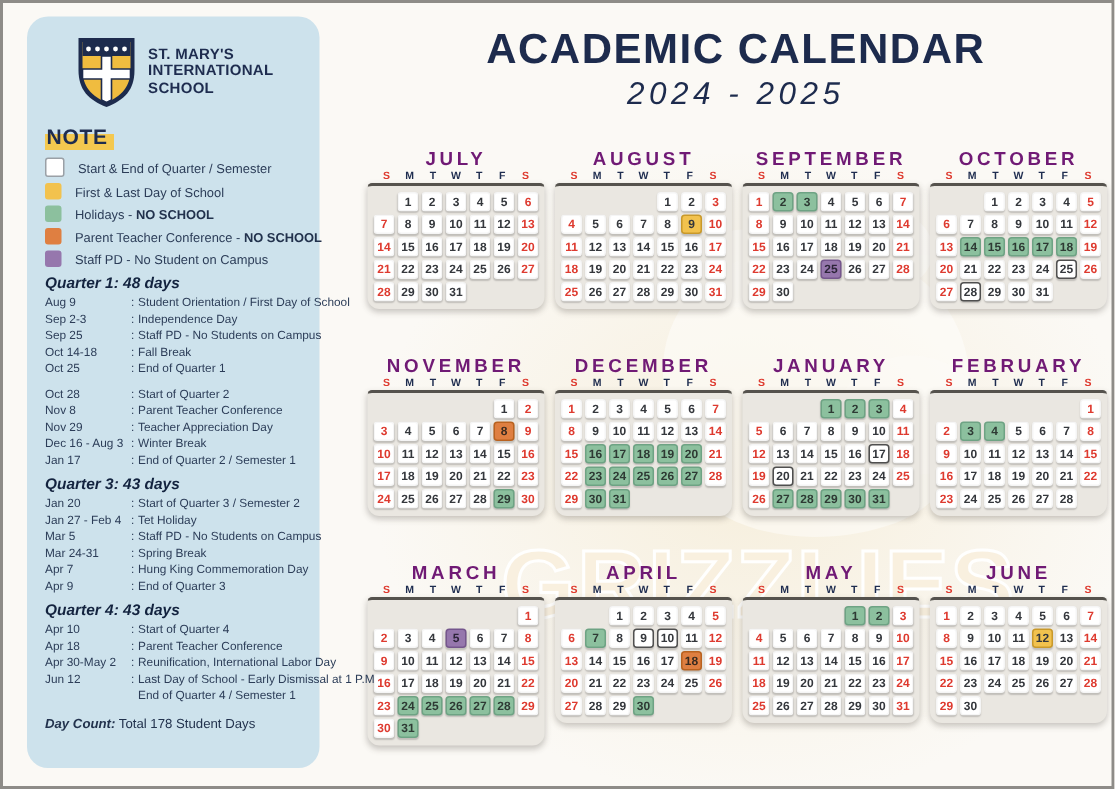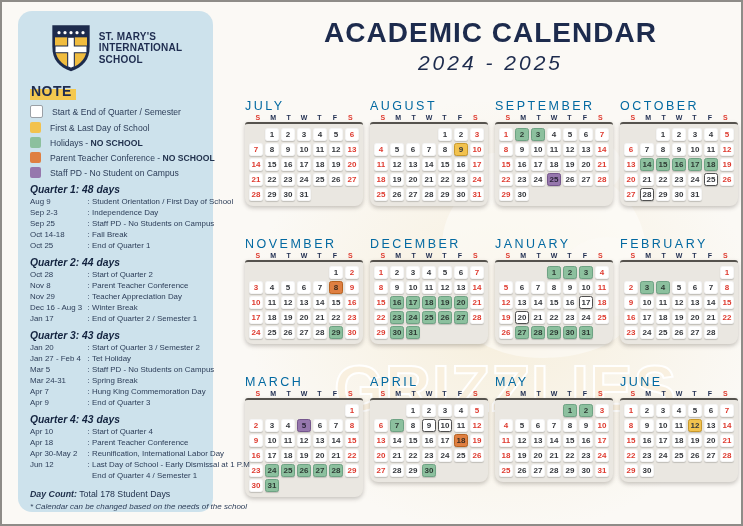--- a/index.html
+++ b/index.html
@@ -39,22 +39,22 @@
   .daycount{margin-top:8px; font-size:8.8px; color:#22324d;}
   .dc-label{font-weight:700; font-style:italic;}
   .footnote{margin-top:3px; font-size:8px; font-style:italic; color:#2c3d58; white-space:nowrap;}
   
   .title-block{position:absolute; left:236px; top:15px; width:505px; text-align:center; z-index:2;}
   .title-block h1{margin:0; font-size:28px; font-weight:900; letter-spacing:1px; color:#1d2b4d;}
   .years{font-size:21px; font-weight:400; font-style:italic; letter-spacing:3px; color:#1d2b4d; margin-top:2px;}
   
   .months{position:absolute; left:243px; top:97px; z-index:1;
     display:grid; grid-template-columns:repeat(4,118px); column-gap:7px; row-gap:31px; align-items:start;}
-  .month-title{text-align:left; font-size:12.5px; font-weight:400; letter-spacing:2.5px;
-    color:#0369a1; margin-bottom:1px;}
+  .month-title{text-align:center; font-size:12.5px; font-weight:700; letter-spacing:2.5px;
+    color:#701a75; margin-bottom:1px;}
   .week-header{display:grid; grid-template-columns:repeat(7,1fr); padding:0 5px; margin-bottom:1px;}
   .wd{text-align:center; font-size:7px; font-weight:800; color:#1e2c4f;}
   .wd.red{color:#de3a2f;}
   .month-body{background:#eae7e1; border-top:2px solid #55524d; border-radius:3px 3px 8px 8px;
     padding:4px 4px 5px; box-shadow:0 2px 4px rgba(60,55,45,.28);
     display:grid; grid-template-columns:repeat(7,1fr); gap:2px;}
   .day{height:13px; box-sizing:border-box; background:#fff; border:1px solid rgba(0,0,0,0.04);
     border-radius:2.5px; display:flex; align-items:center; justify-content:center;
     font-size:8px; font-weight:700; color:#34373c; box-shadow:0 1px 1px rgba(0,0,0,.18);}
   .day.weekend{color:#de3a2f;}
@@ -151,21 +151,20 @@
             <div class="ev-colon">:</div>
             <div class="ev-desc">Fall Break</div>
           </div>
           <div class="ev">
             <div class="ev-date">Oct 25</div>
             <div class="ev-colon">:</div>
             <div class="ev-desc">End of Quarter 1</div>
           </div>
         </div>
         <div class="quarter">
-          <div class="q-title">Quarter 2: 44 days</div>
           <div class="ev">
             <div class="ev-date">Oct 28</div>
             <div class="ev-colon">:</div>
             <div class="ev-desc">Start of Quarter 2</div>
           </div>
           <div class="ev">
             <div class="ev-date">Nov 8</div>
             <div class="ev-colon">:</div>
             <div class="ev-desc">Parent Teacher Conference</div>
           </div>
@@ -245,21 +244,20 @@
             <div class="ev-colon hide">:</div>
             <div class="ev-desc">End of Quarter 4 / Semester 1</div>
           </div>
         </div>
       </div>
 
     <div class="daycount">
       <span class="dc-label">Day Count:</span>
       <span class="dc-value">Total 178 Student Days</span>
     </div>
-    <div class="footnote">* Calendar can be changed based on the needs of the school</div>
   </aside>
 
   <header class="title-block">
     <h1>ACADEMIC CALENDAR</h1>
     <div class="years">2024 - 2025</div>
   </header>
 
   <main class="months">
       <div class="month">
         <div class="month-title">JULY</div>

